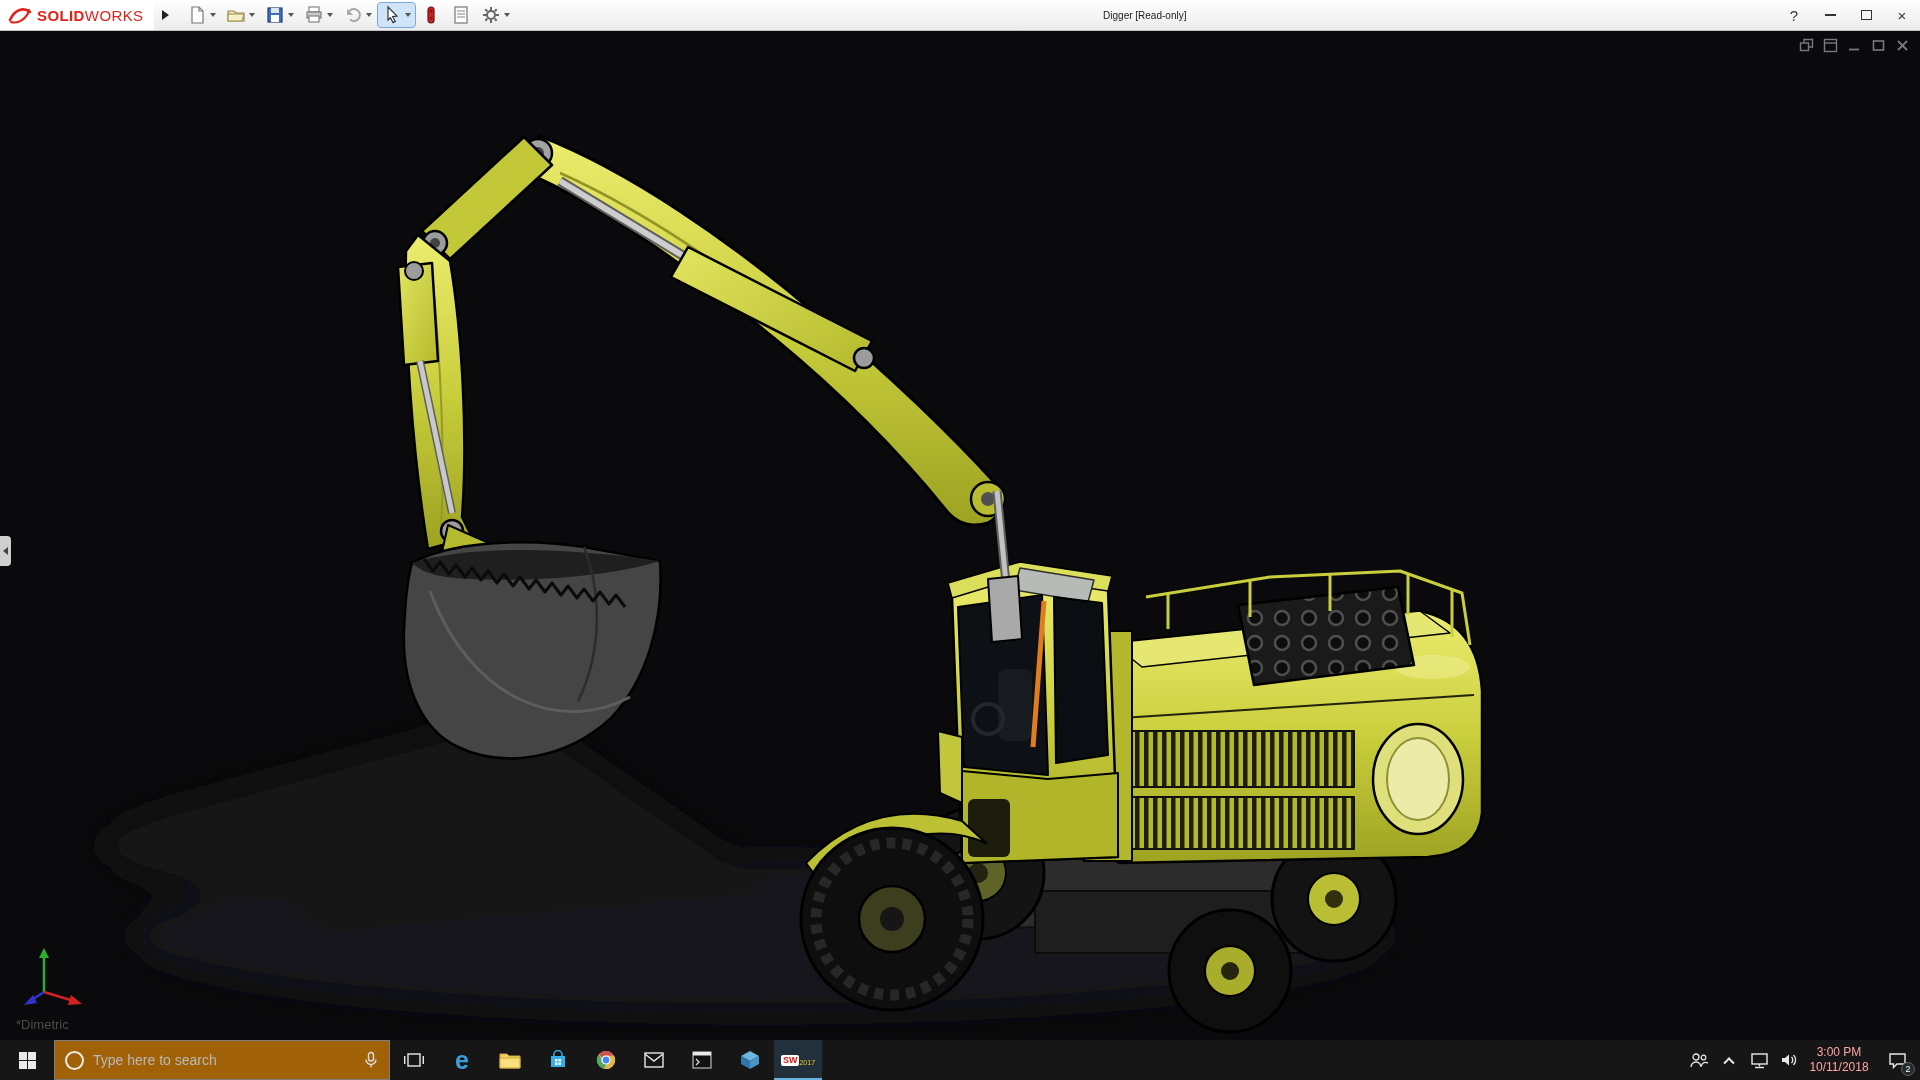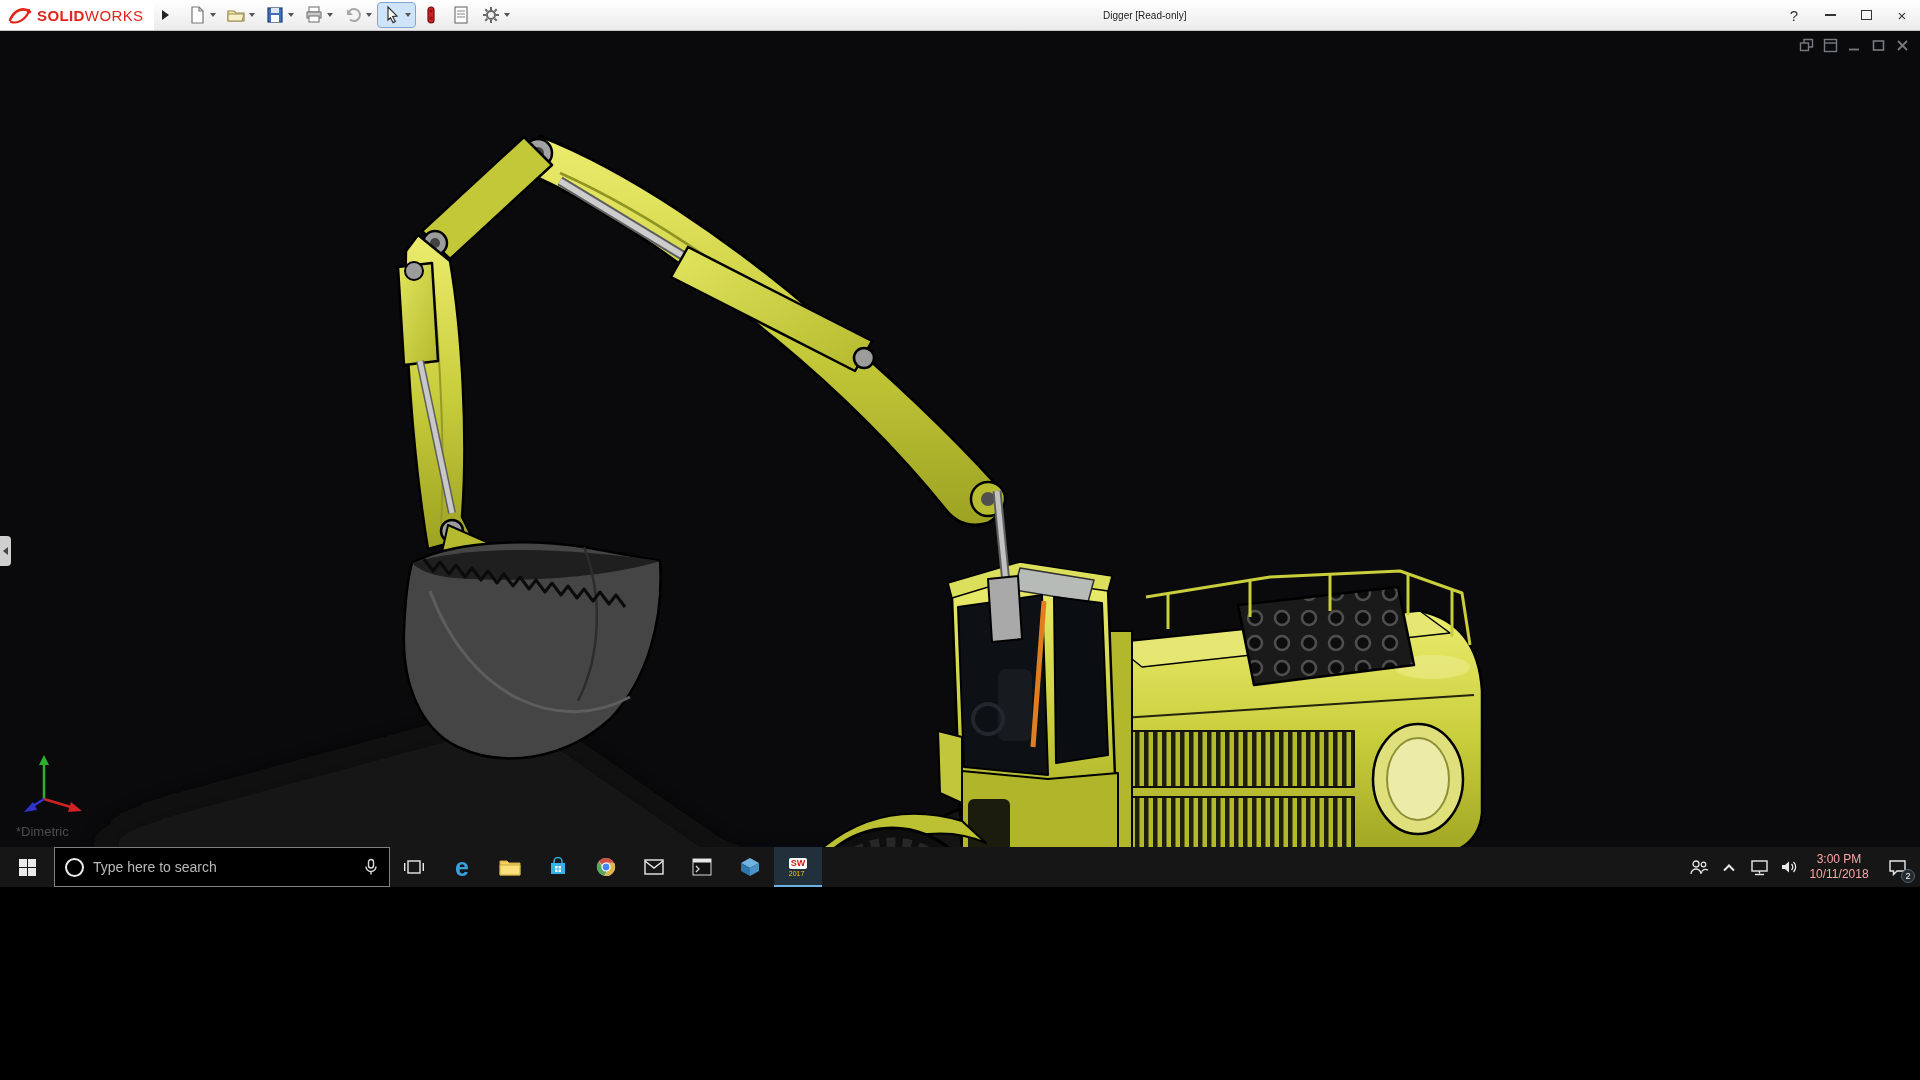--- a/index.html
+++ b/index.html
@@ -1,18 +1,18 @@
 <!DOCTYPE html>
 <html><head>
 <meta charset="utf-8">
 <style>
   * { margin:0; padding:0; box-sizing:border-box; }
   html,body { width:1920px; height:1080px; overflow:hidden; background:#000;
               font-family:"Liberation Sans", sans-serif; }
-  .screen { width:1920px; height:887px; display:flex; flex-direction:column; }
+  .screen { width:1920px; height:1080px; display:flex; flex-direction:column; }
 
   
   .titlebar { height:31px; background:linear-gradient(#ffffff,#ebebeb);
               border-bottom:1px solid #c4c4c4; display:flex; align-items:center;
               position:relative; flex:0 0 31px; }
   .logo { display:flex; align-items:center; gap:5px; padding:0 10px 0 8px; height:100%; background:#fff; }
   .brand { font-size:15px; letter-spacing:.4px; color:#e2231a; white-space:nowrap; }
   .brand b { font-weight:700; }
   .flyout-arrow { width:0; height:0; border-left:7px solid #222;
                   border-top:5px solid transparent; border-bottom:5px solid transparent;
@@ -40,30 +40,30 @@
   .flyout-tab { position:absolute; left:0; top:505px; width:11px; height:30px;
                 background:#cfcfcf; border-radius:0 4px 4px 0; display:flex;
                 align-items:center; justify-content:center; }
   .flyout-tab .chev-left { width:0; height:0; border-right:5px solid #444;
                 border-top:4px solid transparent; border-bottom:4px solid transparent; }
 
   
   .taskbar { height:40px; flex:0 0 40px; background:#161616; display:flex; align-items:stretch; color:#e8e8e8; }
   .tb-cell { width:48px; display:flex; align-items:center; justify-content:center; }
   .start { width:54px; }
-  .searchbox { width:336px; background:#000000; border:1px solid #7f7f7f; display:flex;
+  .searchbox { width:336px; background:#a16207; border:1px solid #7f7f7f; display:flex;
                align-items:center; gap:9px; padding:0 10px; }
   .cortana-ring { width:19px; height:19px; border:2px solid #eaeaea; border-radius:50%; flex:0 0 auto; }
   .searchbox input { flex:1; background:transparent; border:none; outline:none;
                      color:#cfcfcf; font-size:14px; font-family:"Liberation Sans",sans-serif; }
   .searchbox input::placeholder { color:#b9b9b9; }
   .app { position:relative; }
   .app.running { box-shadow: inset 0 -2px 0 #6cb2e0; background:#22303b; }
   .edge-glyph { color:#3aa0dc; font-size:25px; font-weight:bold; line-height:1; }
-  .sw-app { display:flex; flex-direction:column; align-items:flex-start; justify-content:center; line-height:1; }
+  .sw-app { display:flex; flex-direction:row; align-items:flex-end; justify-content:center; line-height:1; }
   .sw-top { background:#fff; border-radius:2px; padding:1px 2px; font-size:9px; font-weight:bold; color:#d11a12; }
   .sw-year { font-size:7px; color:#f0c420; margin-top:1px; }
   .tray { margin-left:auto; display:flex; align-items:stretch; }
   .tray-cell { display:flex; align-items:center; justify-content:center; width:30px; }
   .chev-up { width:8px; height:8px; border-left:2px solid #e8e8e8; border-top:2px solid #e8e8e8;
              transform:rotate(45deg) translate(2px,2px); }
   .clock { width:70px; display:flex; flex-direction:column; align-items:center; justify-content:center;
            font-size:12px; line-height:1.25; color:#fca5a5; }
   .action-cell { width:46px; position:relative; display:flex; align-items:center; justify-content:center; }
   .badge { position:absolute; right:5px; bottom:4px; min-width:14px; height:14px; border-radius:7px;

